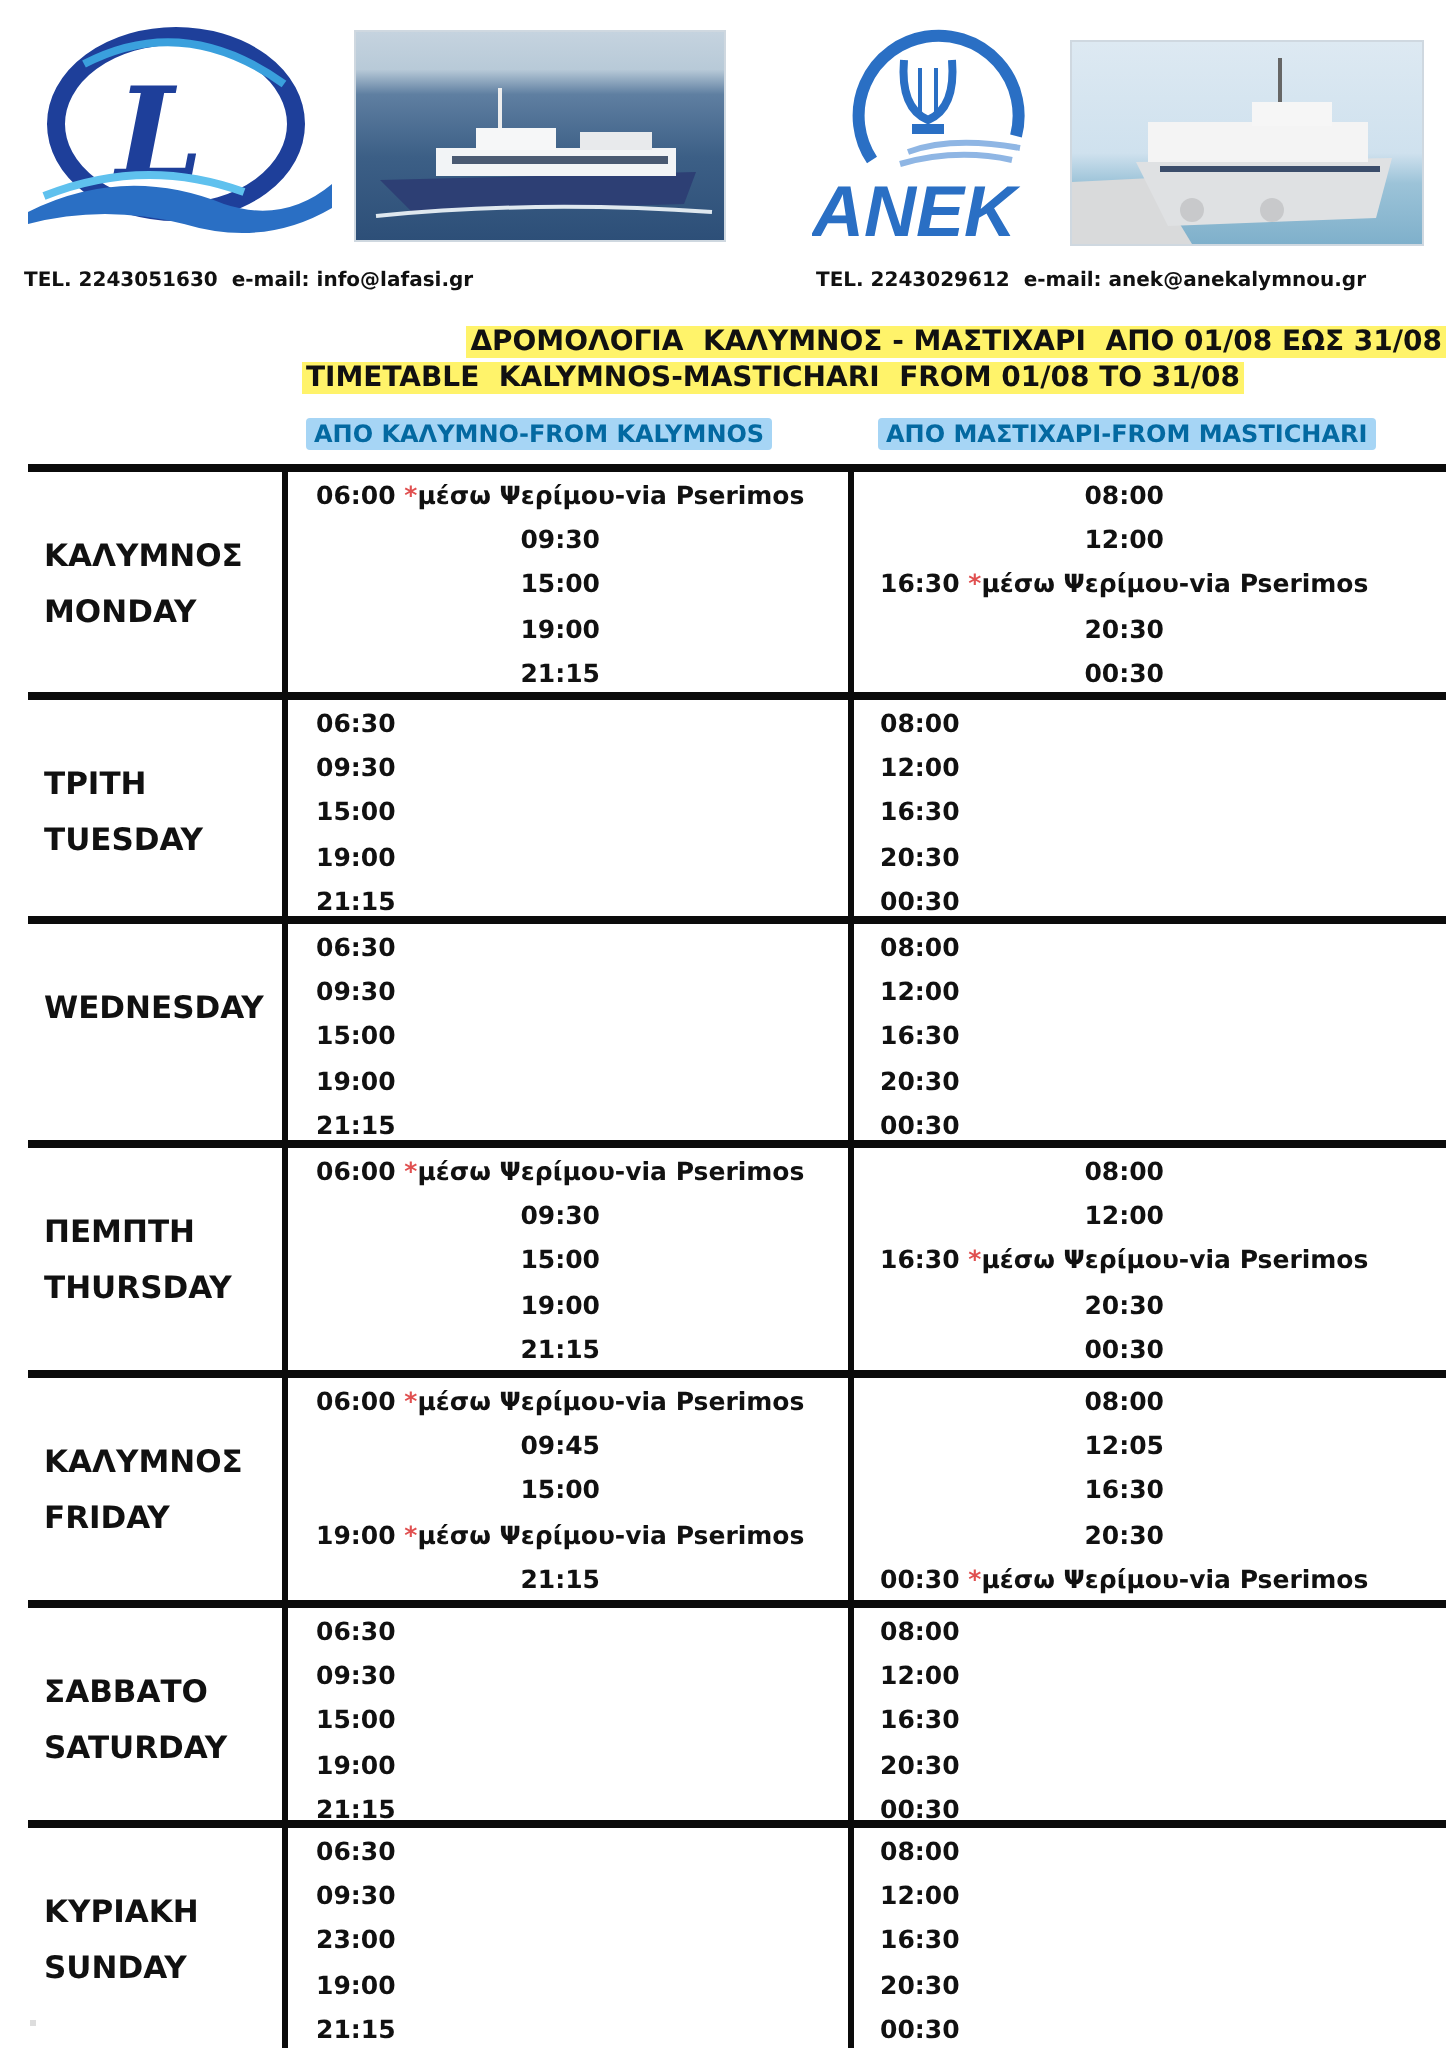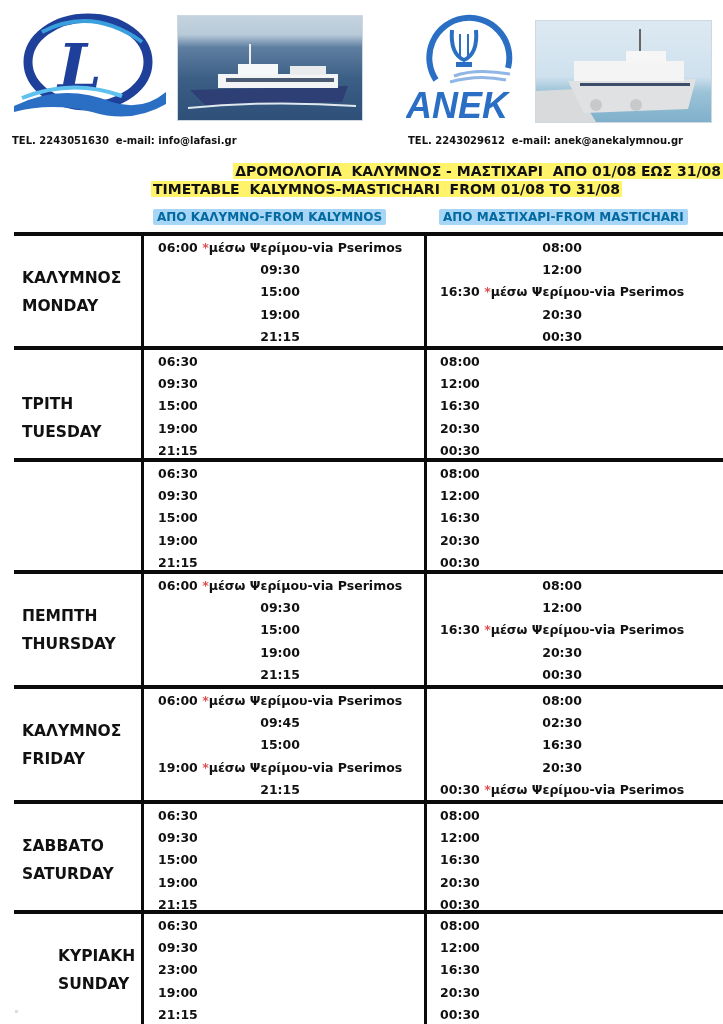--- a/index.html
+++ b/index.html
@@ -89,54 +89,55 @@
 
 <div class="abs grid" id="grid">
     <div class="hline" style="top: 0px;"></div>
     <div class="day" style="top: 32px;">
       <div>ΚΑΛΥΜΝΟΣ</div>
       <div>MONDAY</div>
     </div>
     <div class="times" style="left: 158px; top: 5px;"><div class="row"><span>06:00</span><span> </span><span class="star">*</span><span>μέσω Ψερίμου-via Pserimos</span></div><div class="row"><span>09:30</span></div><div class="row"><span>15:00</span></div><div class="row"><span>19:00</span></div><div class="row"><span>21:15</span></div></div>
     <div class="times" style="left: 440px; top: 5px;"><div class="row"><span>08:00</span></div><div class="row"><span>12:00</span></div><div class="row"><span>16:30</span><span> </span><span class="star">*</span><span>μέσω Ψερίμου-via Pserimos</span></div><div class="row"><span>20:30</span></div><div class="row"><span>00:30</span></div></div>
     <div class="hline" style="top: 114px;"></div>
-    <div class="day" style="top: 158px;">
+    <div class="day" style="top: 146px;">
       <div>ΤΡΙΤΗ</div>
       <div>TUESDAY</div>
     </div>
     <div class="times" style="left: 158px; top: 119px;"><div class="row"><span>06:30</span></div><div class="row"><span>09:30</span></div><div class="row"><span>15:00</span></div><div class="row"><span>19:00</span></div><div class="row"><span>21:15</span></div></div>
     <div class="times" style="left: 440px; top: 119px;"><div class="row"><span>08:00</span></div><div class="row"><span>12:00</span></div><div class="row"><span>16:30</span></div><div class="row"><span>20:30</span></div><div class="row"><span>00:30</span></div></div>
     <div class="hline" style="top: 226px;"></div>
     <div class="day" style="top: 258px;">
+      <div>WEDNESDAY</div>
     </div>
     <div class="times" style="left: 158px; top: 231px;"><div class="row"><span>06:30</span></div><div class="row"><span>09:30</span></div><div class="row"><span>15:00</span></div><div class="row"><span>19:00</span></div><div class="row"><span>21:15</span></div></div>
     <div class="times" style="left: 440px; top: 231px;"><div class="row"><span>08:00</span></div><div class="row"><span>12:00</span></div><div class="row"><span>16:30</span></div><div class="row"><span>20:30</span></div><div class="row"><span>00:30</span></div></div>
     <div class="hline" style="top: 338px;"></div>
     <div class="day" style="top: 370px;">
       <div>ΠΕΜΠΤΗ</div>
       <div>THURSDAY</div>
     </div>
     <div class="times" style="left: 158px; top: 343px;"><div class="row"><span>06:00</span><span> </span><span class="star">*</span><span>μέσω Ψερίμου-via Pserimos</span></div><div class="row"><span>09:30</span></div><div class="row"><span>15:00</span></div><div class="row"><span>19:00</span></div><div class="row"><span>21:15</span></div></div>
     <div class="times" style="left: 440px; top: 343px;"><div class="row"><span>08:00</span></div><div class="row"><span>12:00</span></div><div class="row"><span>16:30</span><span> </span><span class="star">*</span><span>μέσω Ψερίμου-via Pserimos</span></div><div class="row"><span>20:30</span></div><div class="row"><span>00:30</span></div></div>
     <div class="hline" style="top: 453px;"></div>
     <div class="day" style="top: 485px;">
       <div>ΚΑΛΥΜΝΟΣ</div>
       <div>FRIDAY</div>
     </div>
     <div class="times" style="left: 158px; top: 458px;"><div class="row"><span>06:00</span><span> </span><span class="star">*</span><span>μέσω Ψερίμου-via Pserimos</span></div><div class="row"><span>09:45</span></div><div class="row"><span>15:00</span></div><div class="row"><span>19:00</span><span> </span><span class="star">*</span><span>μέσω Ψερίμου-via Pserimos</span></div><div class="row"><span>21:15</span></div></div>
-    <div class="times" style="left: 440px; top: 458px;"><div class="row"><span>08:00</span></div><div class="row"><span>02:30</span></div><div class="row"><span>16:30</span></div><div class="row"><span>20:30</span></div><div class="row"><span>00:30</span><span> </span><span class="star">*</span><span>μέσω Ψερίμου-via Pserimos</span></div></div>
+    <div class="times" style="left: 440px; top: 458px;"><div class="row"><span>08:00</span></div><div class="row"><span>12:05</span></div><div class="row"><span>16:30</span></div><div class="row"><span>20:30</span></div><div class="row"><span>00:30</span><span> </span><span class="star">*</span><span>μέσω Ψερίμου-via Pserimos</span></div></div>
     <div class="hline" style="top: 568px;"></div>
     <div class="day" style="top: 600px;">
       <div>ΣΑΒΒΑΤΟ</div>
       <div>SATURDAY</div>
     </div>
     <div class="times" style="left: 158px; top: 573px;"><div class="row"><span>06:30</span></div><div class="row"><span>09:30</span></div><div class="row"><span>15:00</span></div><div class="row"><span>19:00</span></div><div class="row"><span>21:15</span></div></div>
     <div class="times" style="left: 440px; top: 573px;"><div class="row"><span>08:00</span></div><div class="row"><span>12:00</span></div><div class="row"><span>16:30</span></div><div class="row"><span>20:30</span></div><div class="row"><span>00:30</span></div></div>
     <div class="hline" style="top: 678px;"></div>
-    <div class="day" style="top: 710px; margin-left: 36px;">
+    <div class="day" style="top: 710px;">
       <div>ΚΥΡΙΑΚΗ</div>
       <div>SUNDAY</div>
     </div>
     <div class="times" style="left: 158px; top: 683px;"><div class="row"><span>06:30</span></div><div class="row"><span>09:30</span></div><div class="row"><span>23:00</span></div><div class="row"><span>19:00</span></div><div class="row"><span>21:15</span></div></div>
     <div class="times" style="left: 440px; top: 683px;"><div class="row"><span>08:00</span></div><div class="row"><span>12:00</span></div><div class="row"><span>16:30</span></div><div class="row"><span>20:30</span></div><div class="row"><span>00:30</span></div></div>
     <div class="vline" style="left: 141px; top: 0px; height: 792px;"></div>
     <div class="vline" style="left: 424px; top: 0px; height: 792px;"></div>
   </div>
 
 <div class="abs dot"></div>

